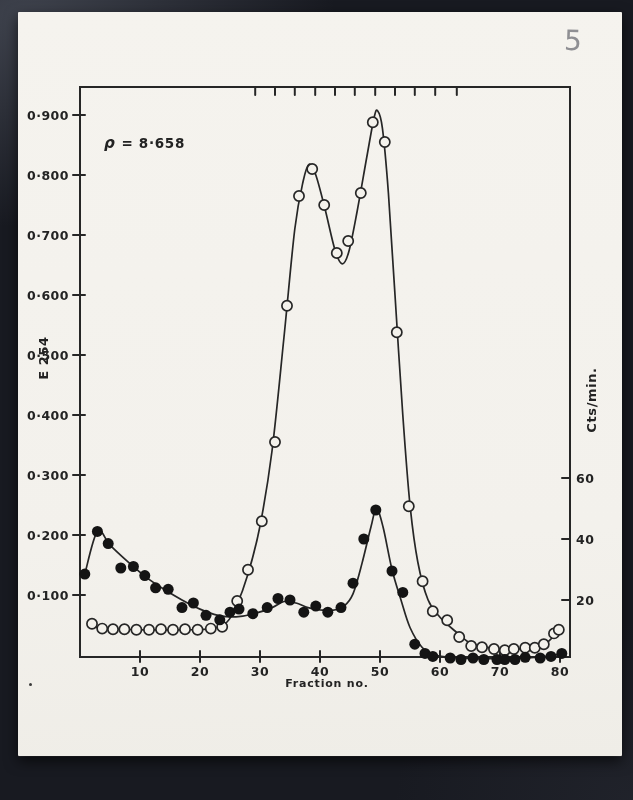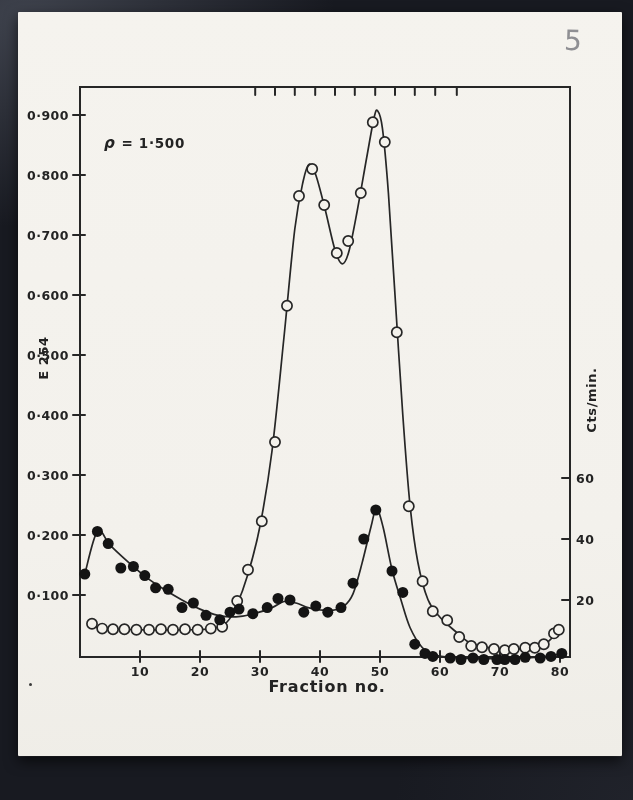--- a/index.html
+++ b/index.html
@@ -13,21 +13,21 @@
   }
   .paper{
     position:absolute;left:18px;top:12px;width:604px;height:744px;
     background:linear-gradient(178deg,#f5f3ee 0%,#f3f1ec 70%,#efede7 100%);
     box-shadow:0 5px 14px rgba(0,0,0,.65), 0 1px 0 rgba(255,255,255,.08);
     border-radius:1px;
   }
   svg.chart{position:absolute;left:0;top:0;}
   .lbl{position:absolute;color:#232323;white-space:nowrap;}
   .ylab{font-size:13px;font-weight:600;letter-spacing:.6px;transform:translate(-50%,-50%) rotate(-90deg);}
-  .xlab{font-size:16px;font-weight:600;letter-spacing:.8px;transform:translate(-50%,0);}
+  .xlab{font-size:11px;font-weight:600;letter-spacing:.8px;transform:translate(-50%,0);}
   .annot{font-size:13.5px;font-weight:600;letter-spacing:.7px;}
   .annot .rho{font-style:italic;font-size:15px;}
   .hand5{position:absolute;left:564px;top:24px;font-size:28px;color:#8f8f93;
          transform:rotate(2deg);font-weight:400;}
   .speck{position:absolute;left:29px;top:683px;width:3px;height:3px;border-radius:50%;background:#3a3a3a;}
 </style>
 </head>
 <body>
 
 <div class="stage">
@@ -172,16 +172,16 @@
       <circle cx="551.0" cy="656.4" r="5.5" fill="#141414" stroke="none" stroke-width="0"></circle>
       <circle cx="561.8" cy="653.4" r="5.5" fill="#141414" stroke="none" stroke-width="0"></circle>
     </svg>
 
   <div class="lbl ylab" style="left:43px;top:358px;">E 254</div>
 
   <div class="lbl ylab" style="left:591px;top:400px;">Cts/min.</div>
 
   <div class="lbl xlab" style="left:327px;top:677px;">Fraction no.</div>
 
-  <div class="lbl annot" style="left:104px;top:134px;"><span class="rho">ρ </span><span>= 1·500</span></div>
+  <div class="lbl annot" style="left:104px;top:134px;"><span class="rho">ρ </span><span>= 8·658</span></div>
 
   <div class="hand5">5</div>
 </div>
 
 </body></html>

